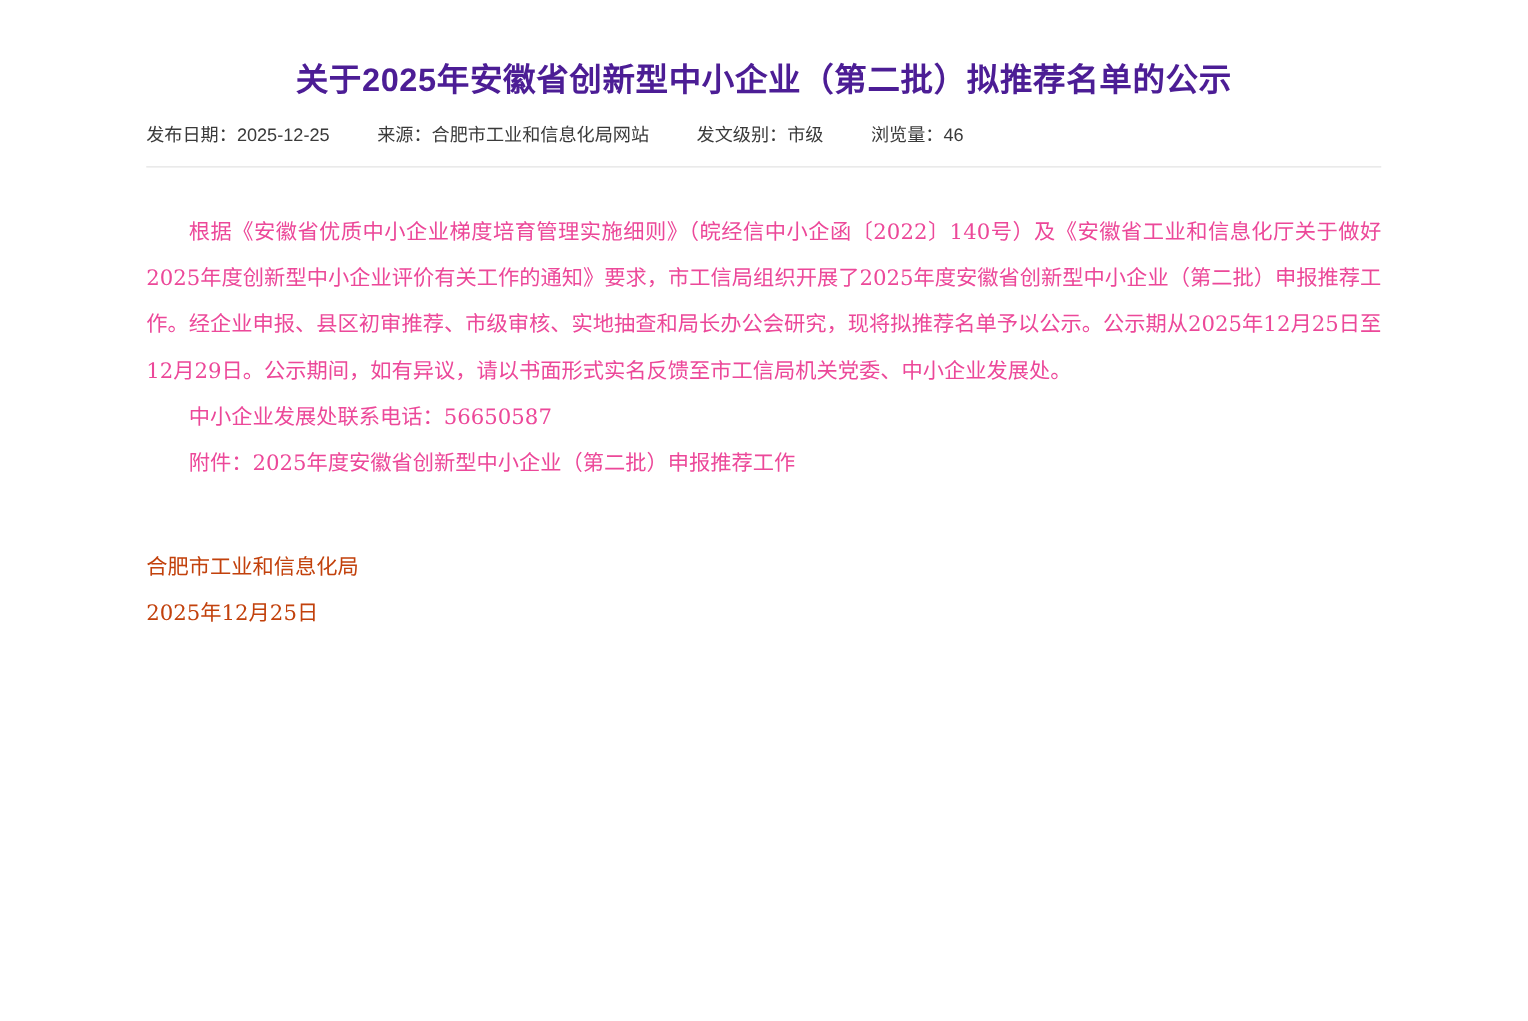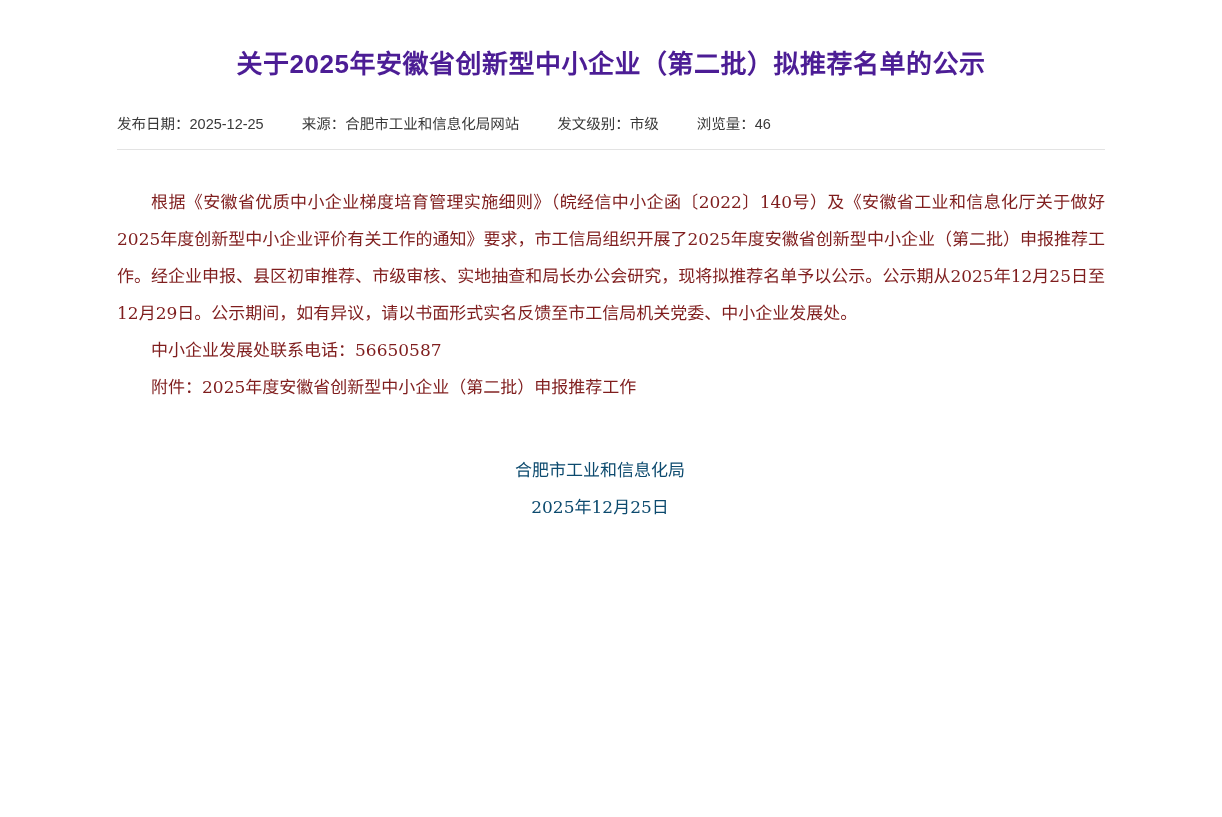--- a/index.html
+++ b/index.html
@@ -31,21 +31,21 @@
     padding: 42px 30px 0 30px;
     text-align: center;
     font-size: 26px;
     line-height: 44px;
     font-weight: bold;
     color: #4c1d95;
     letter-spacing: 0.5px;
     font-family: "Liberation Sans", sans-serif;
   }
   .meta {
-    margin-top: 26px;
+    margin-top: 10px;
     padding-bottom: 16px;
     text-align: left;
     font-size: 14.5px;
     color: #3a3a3a;
     border-bottom: 1px solid #e3e3e3;
     white-space: nowrap;
   }
   .meta .meta-item {
     display: inline-block;
     margin-right: 34px;
@@ -54,44 +54,44 @@
     color: #3a3a3a;
   }
   .meta .meta-value {
     color: #3a3a3a;
   }
   .body-text {
     margin-top: 34px;
     font-family: "DejaVu Serif", "Liberation Serif", serif;
     font-size: 17px;
     line-height: 37px;
-    color: #7f1d1d;
+    color: #ec4899;
     text-align: justify;
   }
   .body-text p {
     margin: 0;
   }
   .p-indent {
     text-indent: 2em;
   }
   .phone-line {
     margin: 0;
     text-indent: 2em;
   }
   .attachment {
     margin-top: 36px;
     text-indent: 2em;
   }
   .sign {
     margin-top: 46px;
-    text-align: center;
+    text-align: left;
     font-family: "DejaVu Serif", "Liberation Serif", serif;
     font-size: 17px;
     line-height: 37px;
-    color: #0c4a6e;
+    color: #c2410c;
     padding-right: 22px;
   }
   .sign div {
     white-space: nowrap;
   }
 </style>
 </head>
 <body>
 
 <div class="page">

